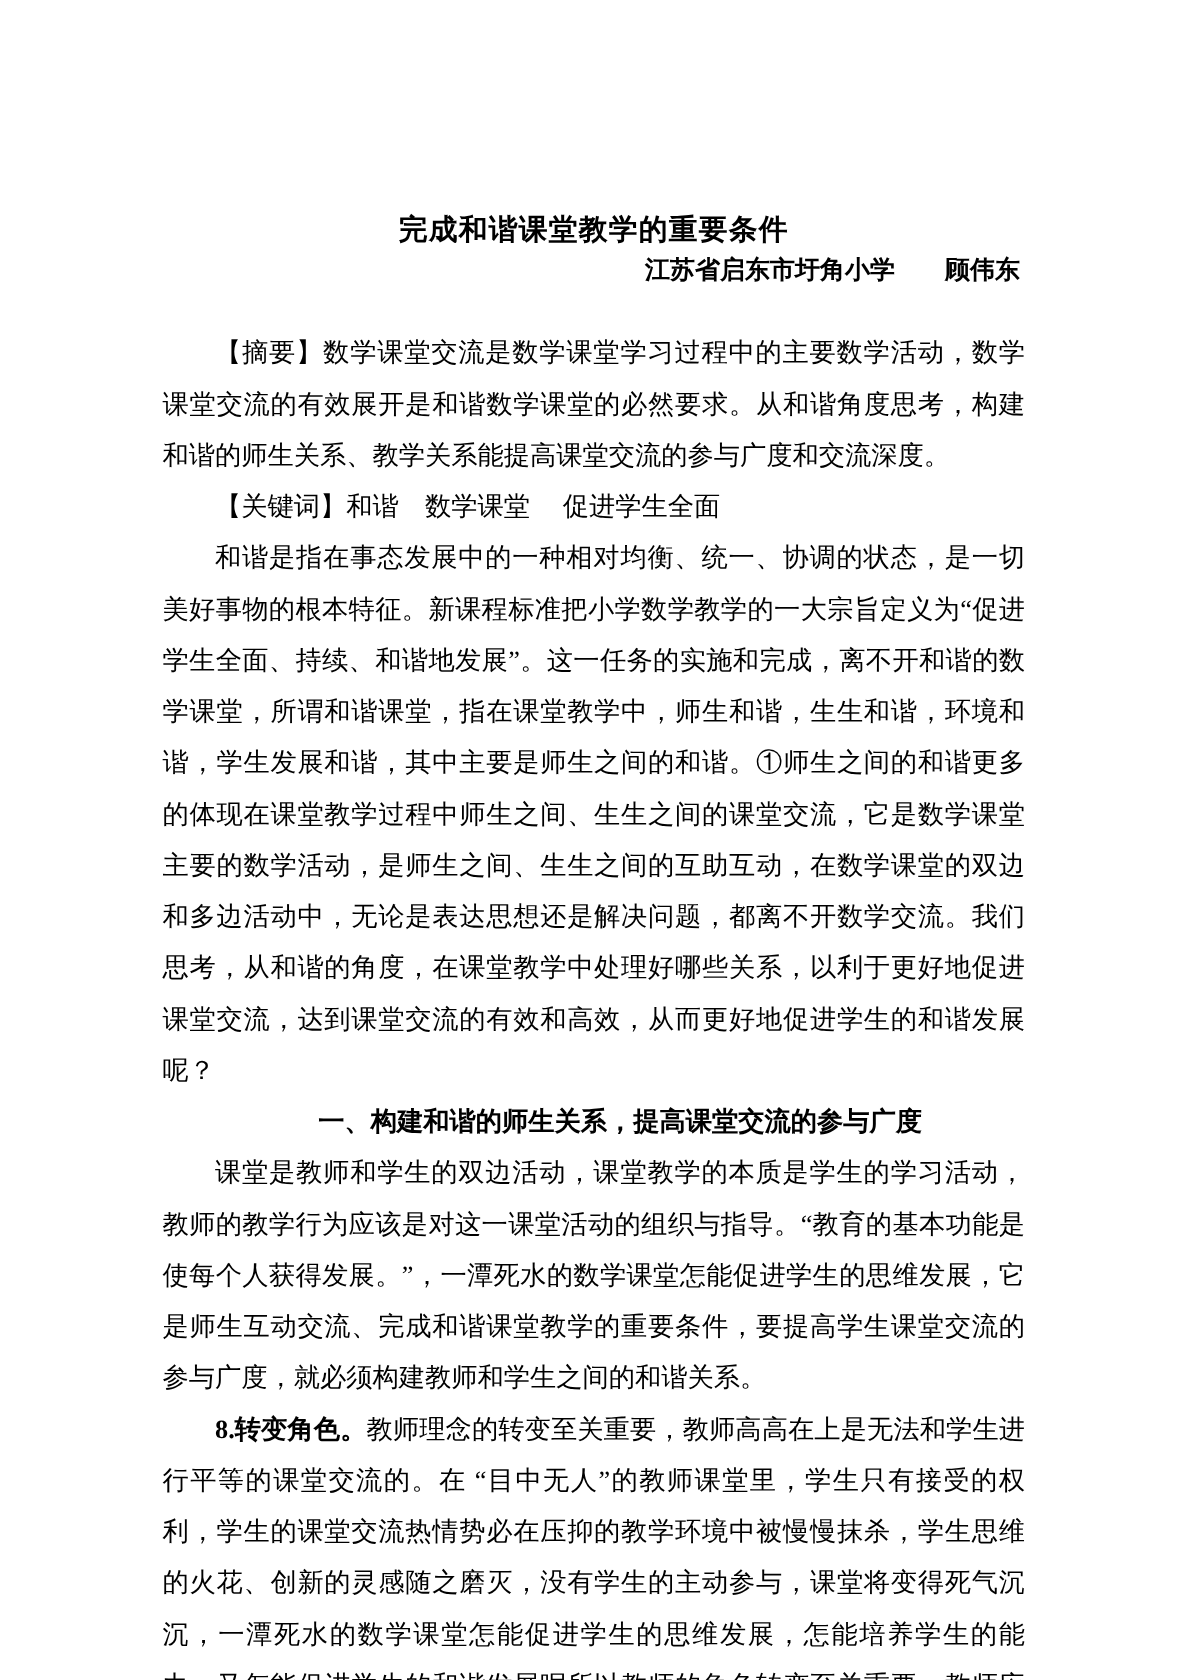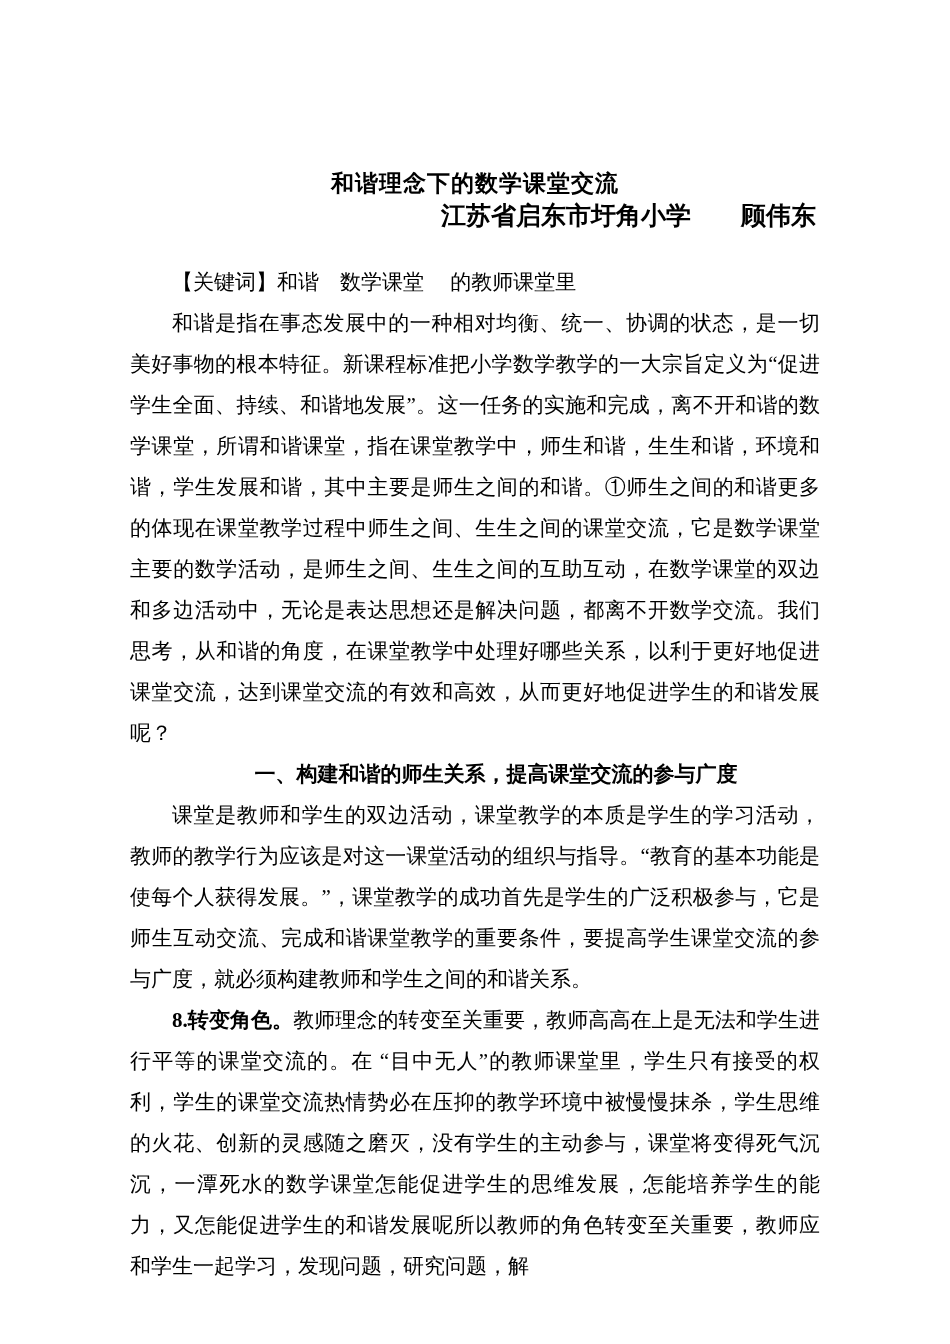--- a/index.html
+++ b/index.html
@@ -25,21 +25,21 @@
     text-align: center;
     font-size: 23px;
     font-weight: bold;
     line-height: 32px;
     letter-spacing: 1px;
   }
   .doc-author {
     margin: 0;
     text-align: right;
     font-weight: bold;
-    font-size: 25px;
+    font-size: 20px;
     line-height: 32px;
     padding-right: 4px;
   }
   .body-block {
     margin-top: 30px;
   }
   .para {
     margin: 0;
     text-indent: 2em;
     text-align: justify;
@@ -52,31 +52,32 @@
   }
   .bold-lead {
     font-weight: bold;
   }
 </style>
 </head>
 <body>
 
 <div class="page">
 
-  <h1 class="doc-title">和谐理念下的数学课堂交流</h1>
+  <h1 class="doc-title">完成和谐课堂教学的重要条件</h1>
 
   <p class="doc-author">江苏省启东市圩角小学　　顾伟东</p>
 
   <div class="body-block">
 
+    <p class="para"><span>【摘要】</span><span>数学课堂交流是数学课堂学习过程中的主要数学活动，数学课堂交流的有效展开是和谐数学课堂的必然要求。从和谐角度思考，构建和谐的师生关系、教学关系能提高课堂交流的参与广度和交流深度。</span></p>
 
-    <p class="para"><span>【关键词】</span><span>和谐　数学课堂　 的教师课堂里</span></p>
+    <p class="para"><span>【关键词】</span><span>和谐　数学课堂　 促进学生全面</span></p>
 
     <p class="para">和谐是指在事态发展中的一种相对均衡、统一、协调的状态，是一切美好事物的根本特征。新课程标准把小学数学教学的一大宗旨定义为“促进学生全面、持续、和谐地发展”。这一任务的实施和完成，离不开和谐的数学课堂，所谓和谐课堂，指在课堂教学中，师生和谐，生生和谐，环境和谐，学生发展和谐，其中主要是师生之间的和谐。①师生之间的和谐更多的体现在课堂教学过程中师生之间、生生之间的课堂交流，它是数学课堂主要的数学活动，是师生之间、生生之间的互助互动，在数学课堂的双边和多边活动中，无论是表达思想还是解决问题，都离不开数学交流。我们思考，从和谐的角度，在课堂教学中处理好哪些关系，以利于更好地促进课堂交流，达到课堂交流的有效和高效，从而更好地促进学生的和谐发展呢？</p>
 
     <p class="para heading">一、构建和谐的师生关系，提高课堂交流的参与广度</p>
 
-    <p class="para">课堂是教师和学生的双边活动，课堂教学的本质是学生的学习活动，教师的教学行为应该是对这一课堂活动的组织与指导。“教育的基本功能是使每个人获得发展。”，课堂教学的成功首先是学生的广泛积极参与，它是师生互动交流、完成和谐课堂教学的重要条件，要提高学生课堂交流的参与广度，就必须构建教师和学生之间的和谐关系。</p>
+    <p class="para">课堂是教师和学生的双边活动，课堂教学的本质是学生的学习活动，教师的教学行为应该是对这一课堂活动的组织与指导。“教育的基本功能是使每个人获得发展。”，一潭死水的数学课堂怎能促进学生的思维发展，它是师生互动交流、完成和谐课堂教学的重要条件，要提高学生课堂交流的参与广度，就必须构建教师和学生之间的和谐关系。</p>
 
     <p class="para"><span class="bold-lead">8.转变角色。</span><span>教师理念的转变至关重要，教师高高在上是无法和学生进行平等的课堂交流的。在 “目中无人”的教师课堂里，学生只有接受的权利，学生的课堂交流热情势必在压抑的教学环境中被慢慢抹杀，学生思维的火花、创新的灵感随之磨灭，没有学生的主动参与，课堂将变得死气沉沉，一潭死水的数学课堂怎能促进学生的思维发展，怎能培养学生的能力，又怎能促进学生的和谐发展呢所以教师的角色转变至关重要，教师应和学生一起学习，发现问题，研究问题，解</span></p>
 
   </div>
 </div>
 
 </body></html>

